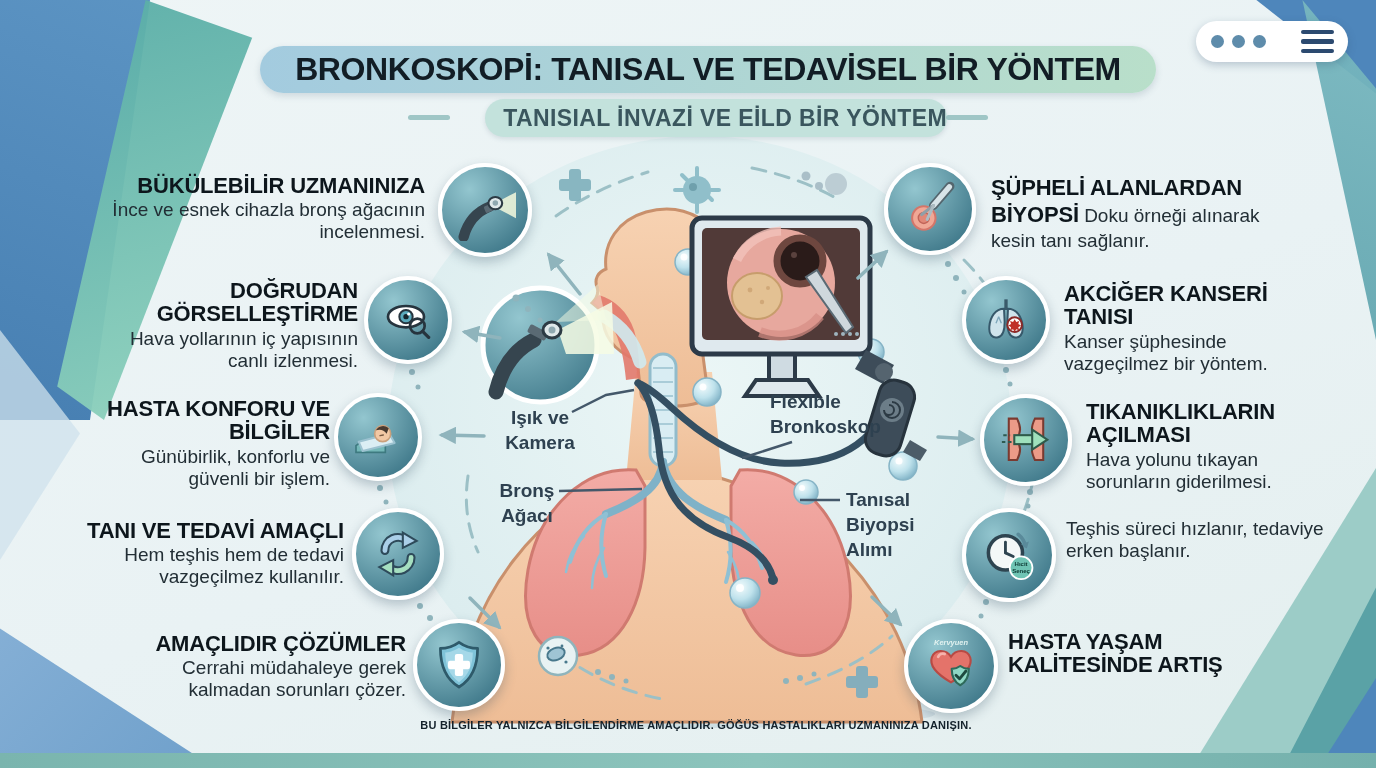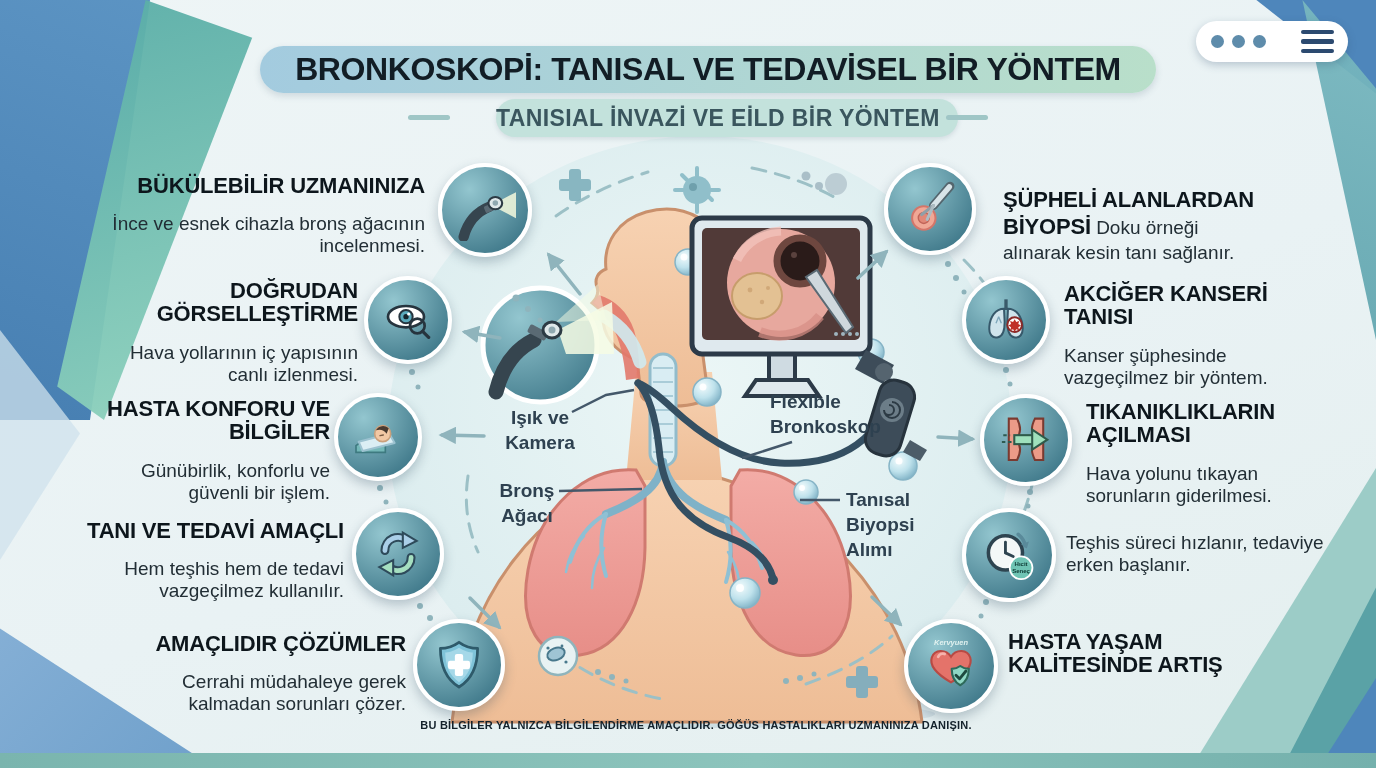--- a/index.html
+++ b/index.html
@@ -32,42 +32,42 @@
     clip-path:polygon(100% 0,18% 100%,100% 100%);}
   .bottom-strip{left:0;bottom:0;width:100%;height:15px;
     background:linear-gradient(90deg,#7ab5ae,#8cc4bc 55%,#74b0ac);z-index:1;}
 
   
   .title-pill{position:absolute;left:260px;top:46px;width:896px;height:47px;z-index:3;
     background:linear-gradient(90deg,#a3cbdf,#b9dfca);border-radius:24px;
     box-shadow:0 3px 7px rgba(60,90,110,.18);
     display:flex;align-items:center;justify-content:center;}
   .title-pill h1{margin:10px;font-size:32px;font-weight:800;color:#121d25;letter-spacing:-.4px;white-space:nowrap;}
-  .subtitle-pill{position:absolute;left:496px;top:99px;width:462px;height:38px;z-index:3;
+  .subtitle-pill{position:absolute;left:485px;top:99px;width:462px;height:38px;z-index:3;
     background:#c3e2dc;border-radius:20px;box-shadow:0 2px 5px rgba(60,90,110,.15);
-    display:flex;align-items:center;justify-content:flex-start;}
+    display:flex;align-items:center;justify-content:flex-end;}
   .subtitle-pill h2{margin:0;font-size:23px;font-weight:700;color:#3a565e;letter-spacing:.4px;white-space:nowrap;}
   .subtitle-dash{position:absolute;top:115px;width:42px;height:5px;border-radius:3px;background:#9fc6c6;z-index:3;}
 
   
   .window-pill{position:absolute;left:1196px;top:21px;width:152px;height:41px;z-index:4;
     background:#fff;border-radius:22px;box-shadow:0 3px 8px rgba(50,80,110,.28);
     display:flex;align-items:center;}
   .win-dots{display:flex;gap:8px;margin-left:15px;}
   .win-dots i{width:13px;height:13px;border-radius:50%;background:#5e8cab;}
   .hamburger{margin-left:auto;margin-right:14px;display:flex;flex-direction:column;gap:5px;}
   .hamburger i{width:33px;height:4.5px;border-radius:2px;background:#2c4a70;}
 
   
   .item{position:absolute;z-index:2;}
   .item-left{text-align:right;}
   .item-right{text-align:left;}
   .item-title{font-size:22px;font-weight:800;color:#0d161c;line-height:1.06;letter-spacing:-.2px;}
-  .item-desc{font-size:19px;font-weight:400;color:#222e35;line-height:1.16;margin-top:16px;}
-  .inline-item{margin:13px;font-size:19px;color:#222e35;line-height:1.22;}
+  .item-desc{font-size:19px;font-weight:400;color:#222e35;line-height:1.16;margin-top:2px;}
+  .inline-item{margin:1px;font-size:19px;color:#222e35;line-height:1.22;}
   .inline-item b{font-size:22px;font-weight:800;color:#0d161c;letter-spacing:-.2px;}
   .icon-circle{position:absolute;z-index:2;border-radius:50%;
     background:radial-gradient(circle at 32% 26%,#93c6cf,#427b8c 80%);
     border:4px solid #fff;box-shadow:0 5px 12px rgba(40,70,90,.28);
     display:flex;align-items:center;justify-content:center;box-sizing:border-box;}
   .icon-circle svg{display:block;}
 
   .illustration{position:absolute;left:0;top:0;z-index:1;}
 
   .footer-note{position:absolute;left:0;top:719px;width:100%;text-align:center;z-index:3;

